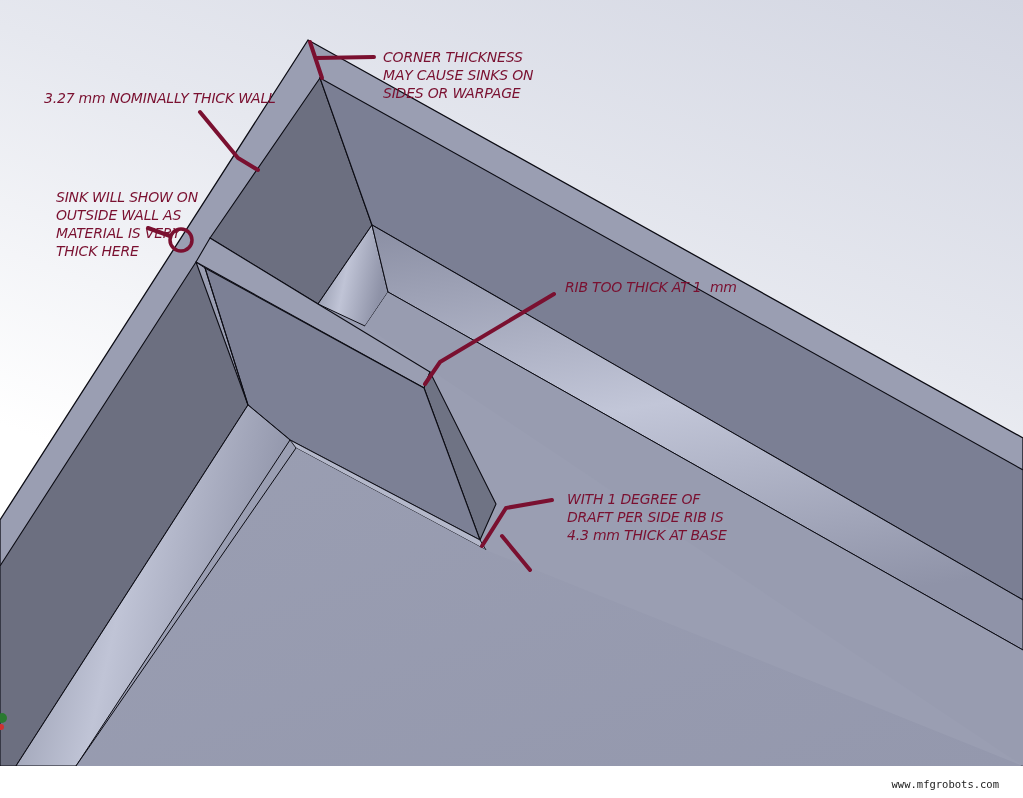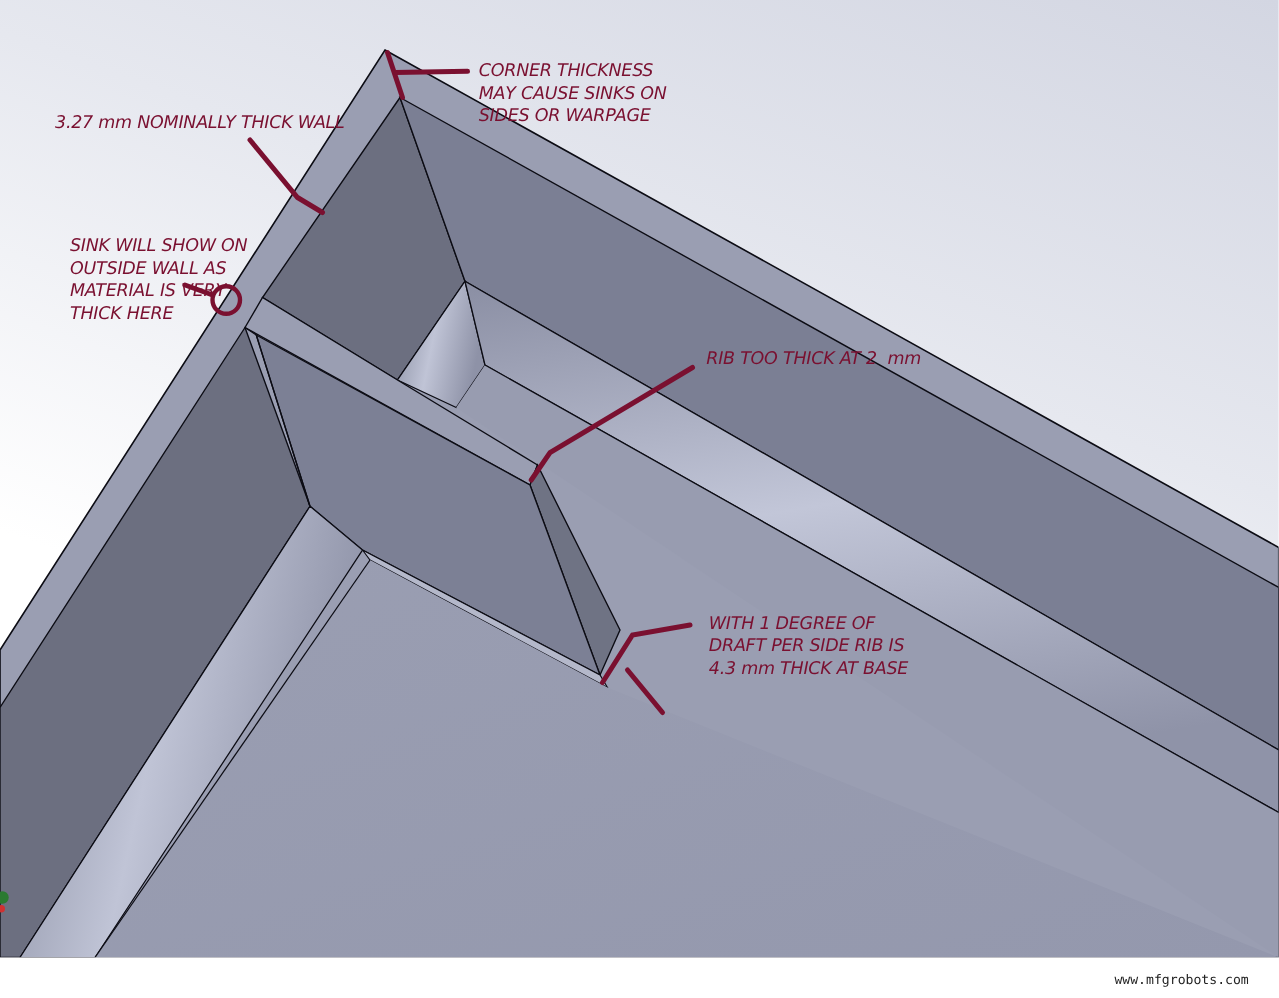--- a/index.html
+++ b/index.html
@@ -113,20 +113,20 @@
   </svg>
 
   <div class="ann" style="left:383px; top:48px;">CORNER THICKNESS
 MAY CAUSE SINKS ON
 SIDES OR WARPAGE</div>
   <div class="ann" style="left:44px; top:89px;">3.27 mm NOMINALLY THICK WALL</div>
   <div class="ann" style="left:56px; top:164px;margin-top:24px;">SINK WILL SHOW ON
 OUTSIDE WALL AS
 MATERIAL IS VERY
 THICK HERE</div>
-  <div class="ann" style="left:565px; top:278px;">RIB TOO THICK AT 2  mm</div>
+  <div class="ann" style="left:565px; top:278px;">RIB TOO THICK AT 1  mm</div>
   <div class="ann" style="left:567px; top:490px;">WITH 1 DEGREE OF
 DRAFT PER SIDE RIB IS
 4.3 mm THICK AT BASE</div>
 </div>
 
 <div id="bottom-strip"></div>
 <div id="watermark">www.mfgrobots.com</div>
 
 </body></html>

